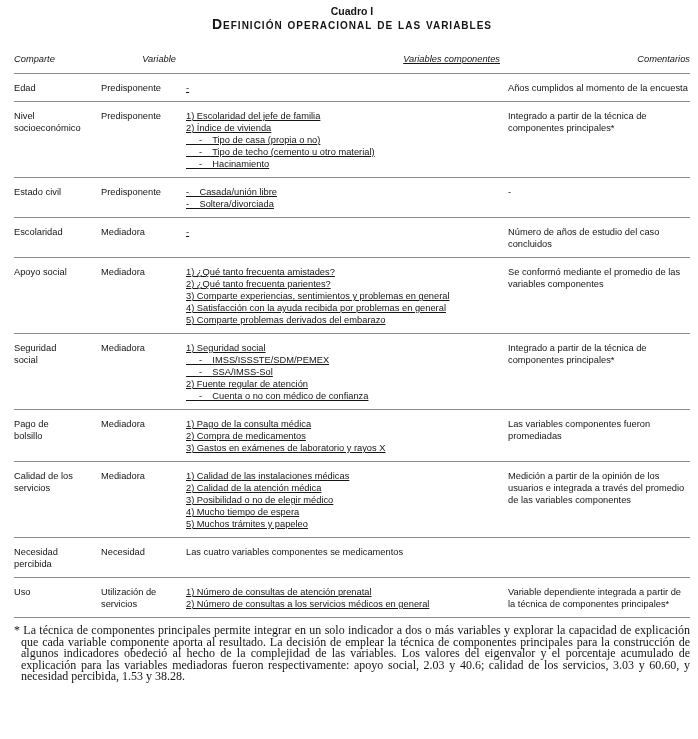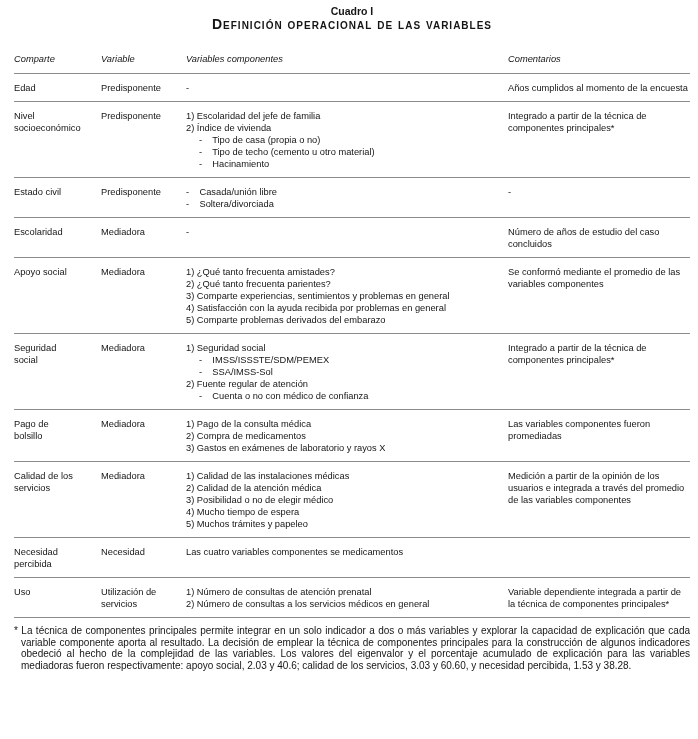--- a/index.html
+++ b/index.html
@@ -33,36 +33,37 @@
     display: grid;
     grid-template-columns: 87px 85px 322px 1fr;
     border-bottom: 1px solid #8c8c8c;
     padding: 8px 0 7px 0;
   }
   .trow.header {
     margin-top: 20px;
     padding: 2px 0 8px 0;
   }
   .hdr { font-style: italic; }
-  .hc { text-align: left; }
+  .hc { text-align: right; }
 
   .cell { line-height: 12px; }
   .c1 { padding-right: 22px; }
   .c2 { padding-right: 10px; }
-  .c3 { padding-right: 8px; }
+  .c3 { padding-right: 8px; text-decoration: underline; }
   .c3 .line { white-space: pre-wrap; line-height: 12px; }
   .c4 { }
 
   .footnote {
     margin-top: 7px;
-    font-size: 10px;
+    font-size: 12px;
     line-height: 11.5px;
     text-align: justify;
     padding-left: 7px;
     text-indent: -7px;
+    font-family: Liberation Serif, serif;
   }
 </style>
 </head>
 <body>
 
 <div class="page">
 
   <div class="title">Cuadro I</div>
   <div class="subtitle">Definición operacional de las variables</div>
 

